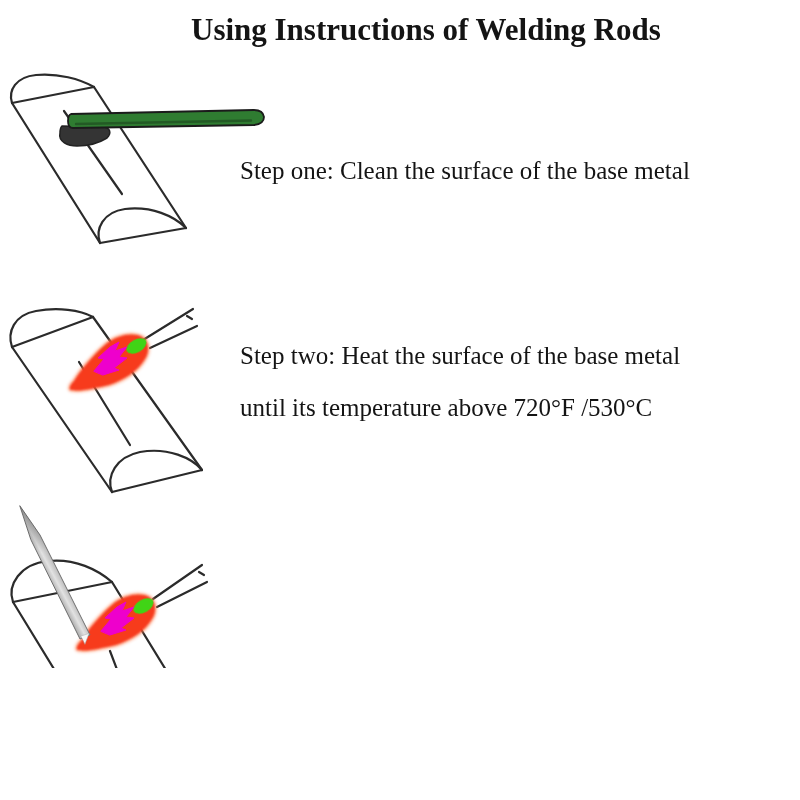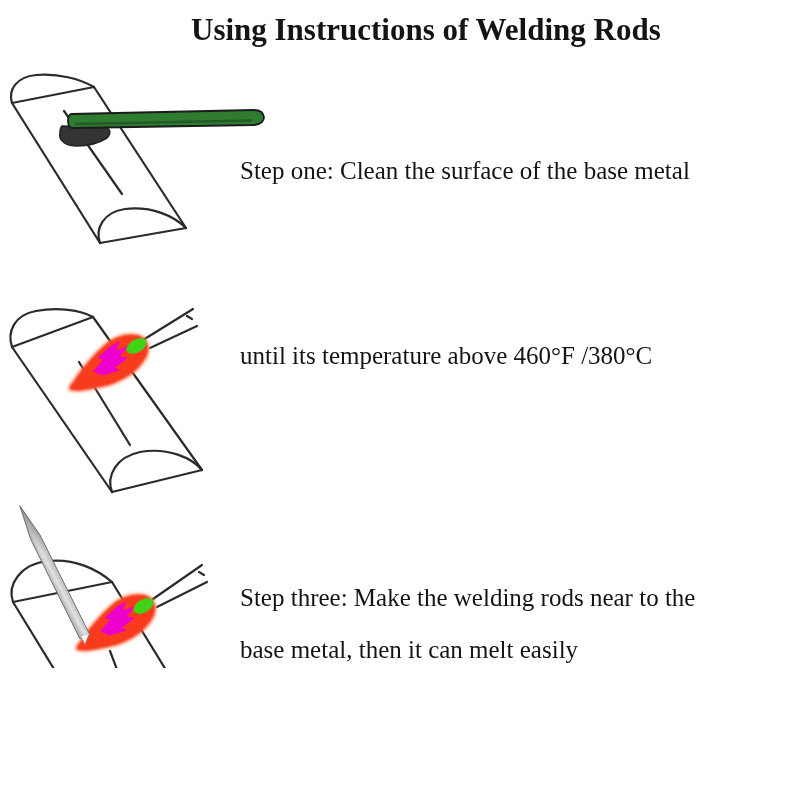--- a/index.html
+++ b/index.html
@@ -100,21 +100,18 @@
   </g>
 </svg>
 
 <h1 class="title">Using Instructions of Welding Rods</h1>
 
 <div class="step" style="top:145px">
   <div>Step one: Clean the surface of the base metal</div>
 </div>
 
 <div class="step" style="top:330px">
-  <div>until its temperature above 460°F /380°C</div>
+  <div>Step two: Heat the surface of the base metal</div>
+  <div>until its temperature above 720°F /530°C</div>
 </div>
 
-<div class="step" style="top:572px">
-  <div>Step three: Make the welding rods near to the</div>
-  <div>base metal, then it can melt easily</div>
-</div>
 
 </div>
 
 </body></html>

